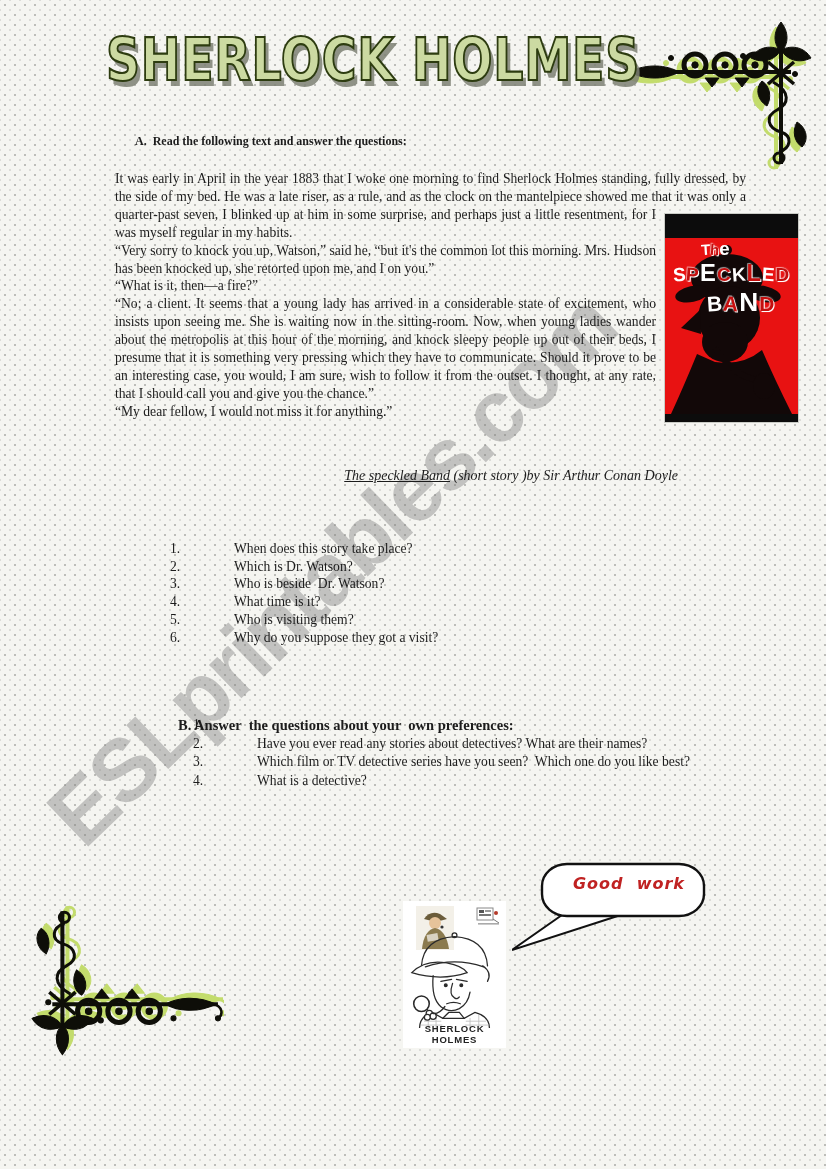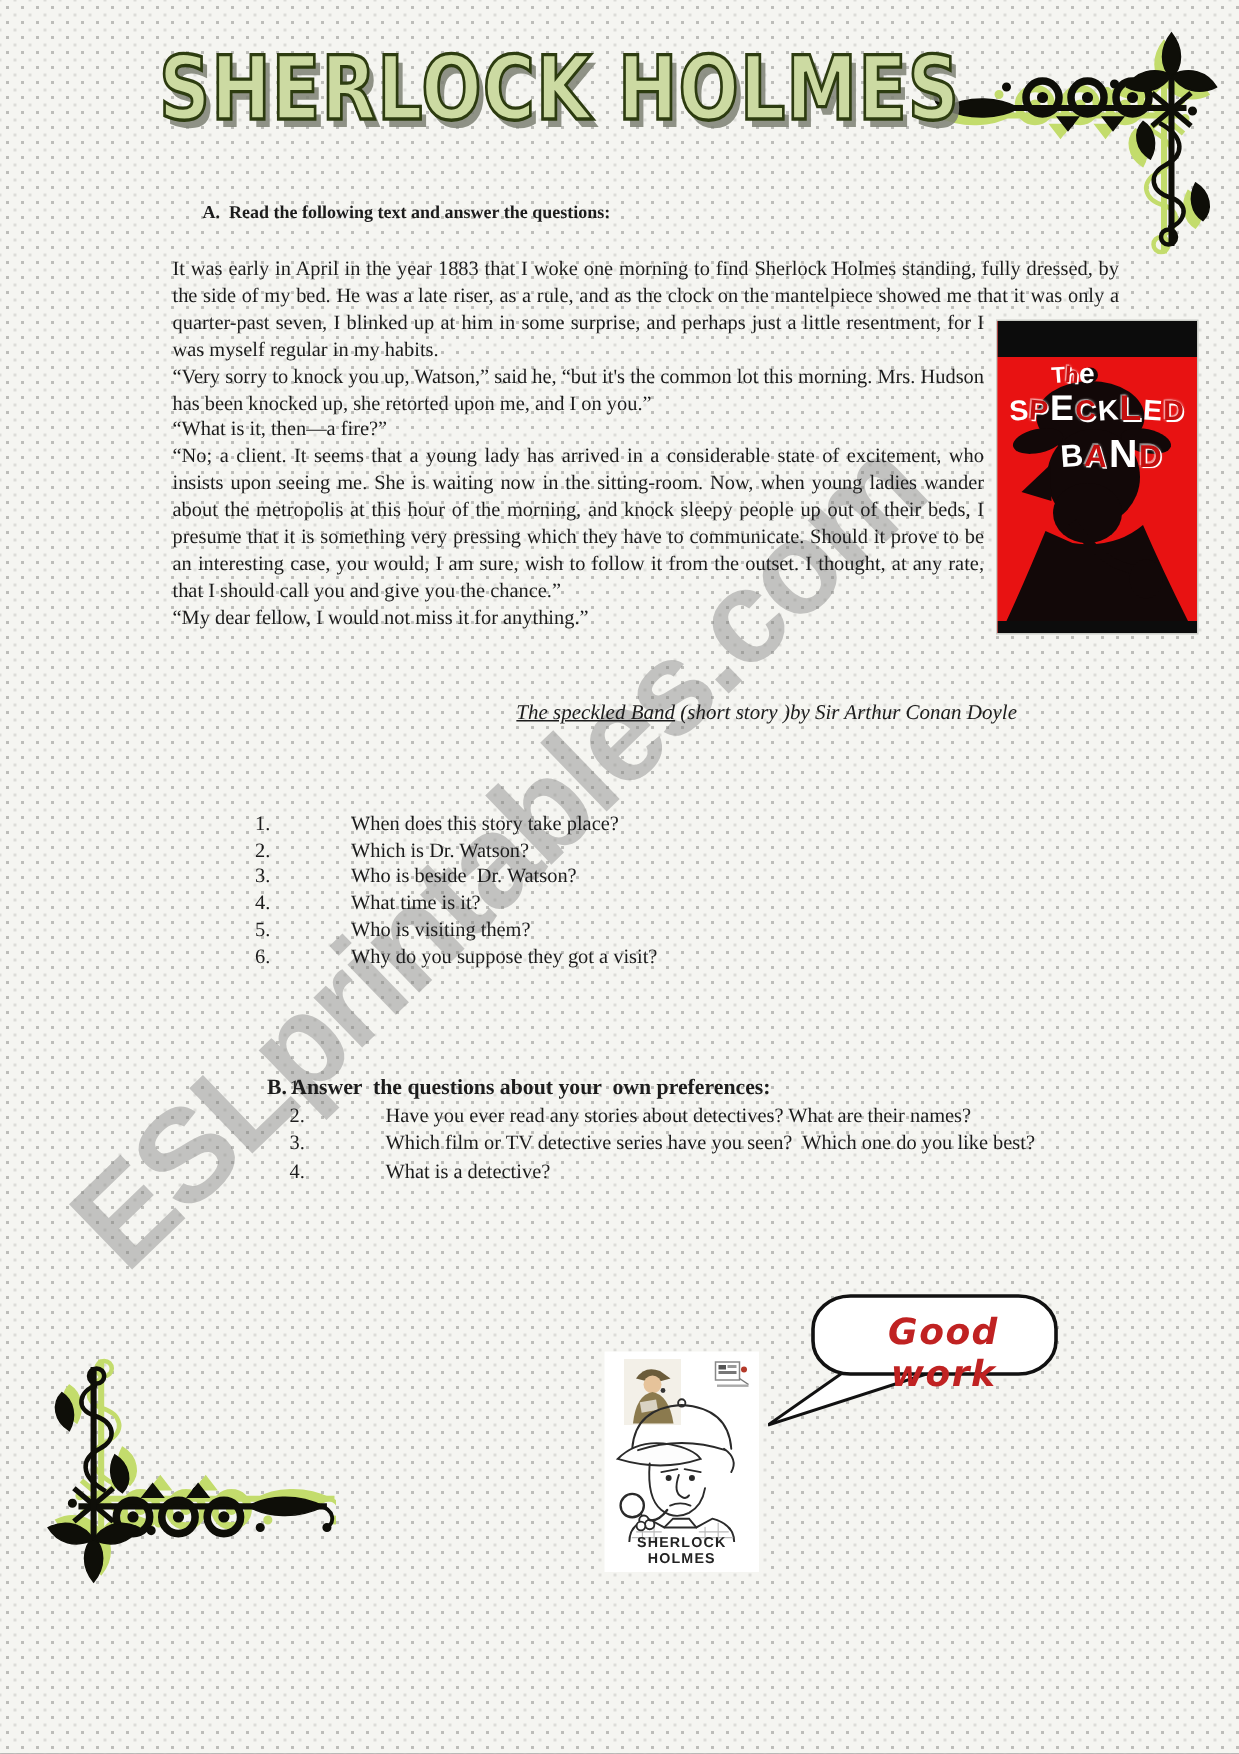--- a/index.html
+++ b/index.html
@@ -72,21 +72,21 @@
   .holmes-card .card-logo{position:absolute;right:5px;top:6px;width:25px;height:21px;}
   .holmes-card .cartoon{position:absolute;left:1px;top:26px;width:101px;height:101px;}
   .card-caption{position:absolute;left:0;bottom:3px;width:100%;text-align:center;
     font-family:"Liberation Sans",sans-serif;font-weight:bold;font-size:9.5px;
     letter-spacing:0.8px;color:#222;}
 
   .bubble-wrap{position:absolute;left:512px;top:862px;width:196px;height:92px;}
   .bubble-wrap svg{position:absolute;inset:0;}
   .bubble-label{position:absolute;left:42px;top:12px;width:150px;text-align:center;
     font-family:"DejaVu Sans",sans-serif;font-weight:bold;font-style:italic;
-    font-size:24px;color:#c02222;white-space:pre-wrap;letter-spacing:1px;}
+    font-size:16px;color:#c02222;white-space:pre-wrap;letter-spacing:1px;}
 </style>
 </head>
 <body>
 
 <div class="page">
 
   <div class="layer-watermark">ESLprintables.com</div>
 
   <svg class="ornament orn-tr" viewBox="0 0 200 150" xmlns="http://www.w3.org/2000/svg">
     <defs>

